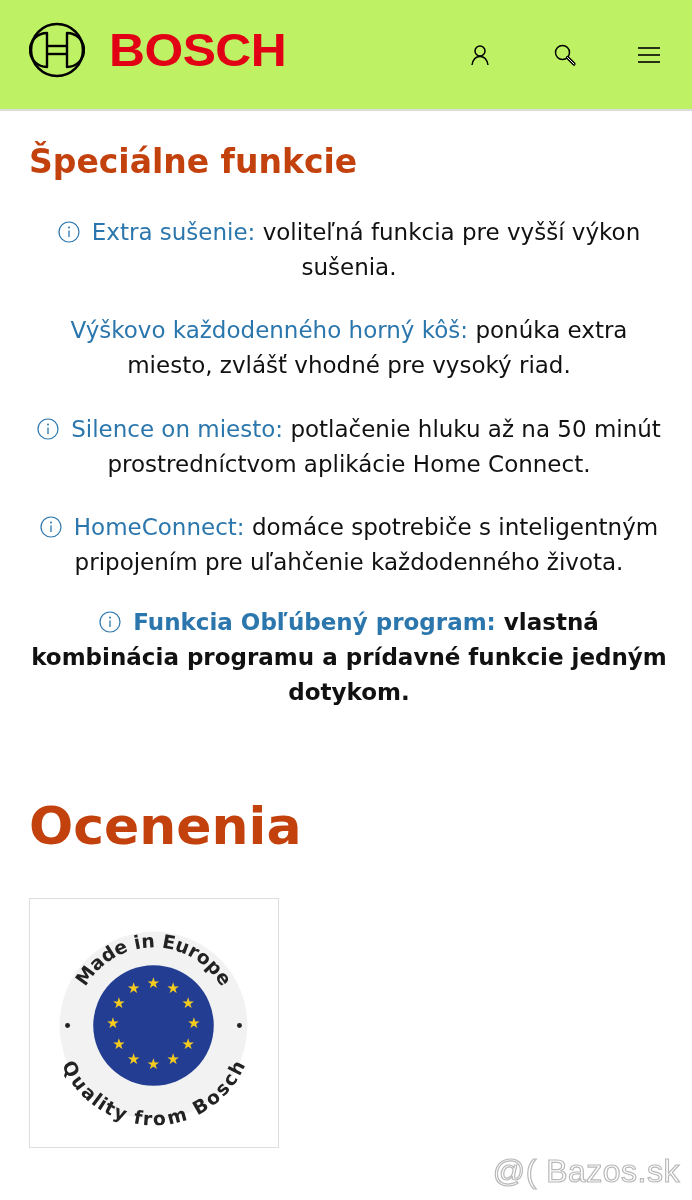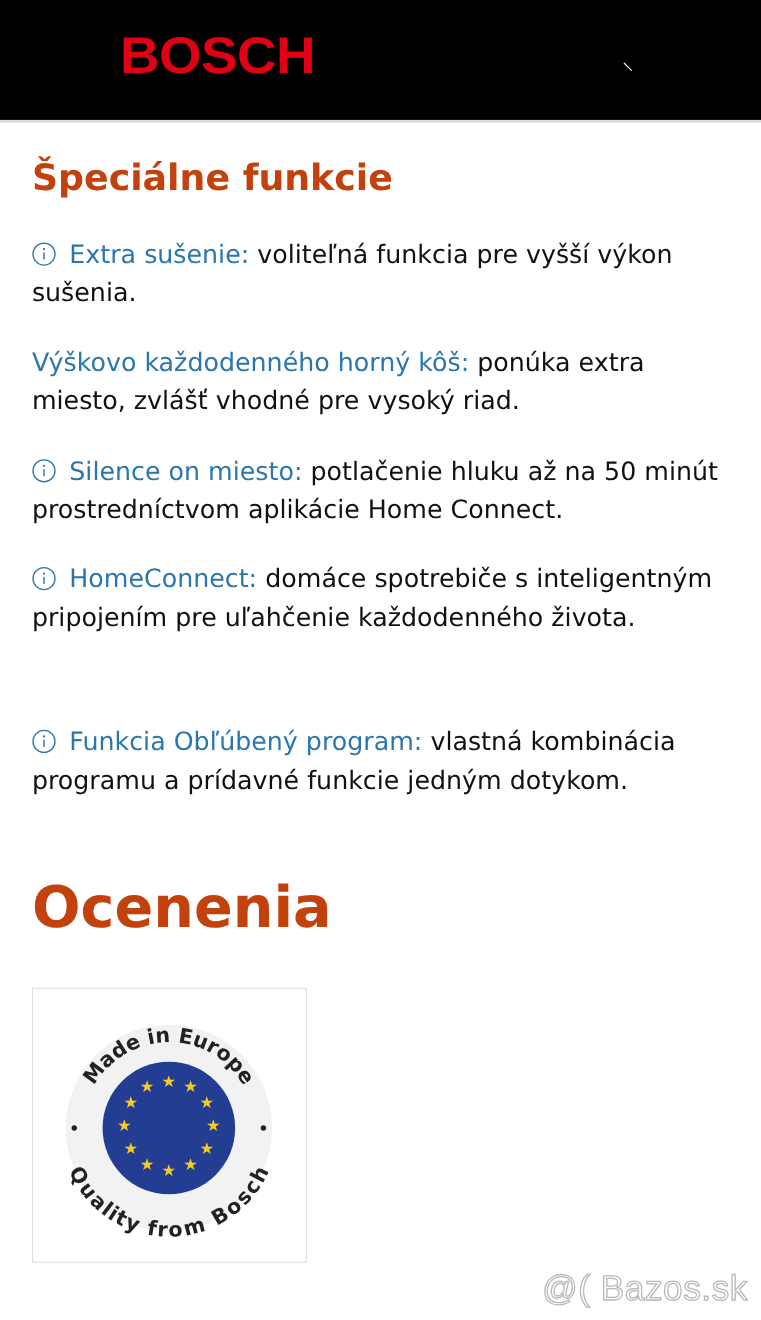--- a/index.html
+++ b/index.html
@@ -1,30 +1,30 @@
 <!DOCTYPE html>
 <html><head>
 <meta charset="utf-8">
 <style>
   html, body { margin:0; padding:0; background:#ffffff; }
   body { width:692px; height:1200px; position:relative; overflow:hidden;
          font-family:"DejaVu Sans", "Liberation Sans", sans-serif; color:#000; }
-  .header { position:absolute; left:0; top:0; width:692px; height:109px; background:#000000;
+  .header { position:absolute; left:0; top:0; width:692px; height:109px; background:#bef264;
             border-bottom:2px solid #dcdcdc; }
   .logo-mark { position:absolute; left:29px; top:22px; width:56px; height:56px; }
   .logo-text { position:absolute; left:109px; top:24px; font-family:"Liberation Sans", sans-serif;
                font-weight:bold; font-size:47px; letter-spacing:-0.5px; color:#e20015;
                line-height:52px; transform:scaleX(1.06); transform-origin:left center; }
   .hicon { position:absolute; top:40px; width:30px; height:30px; display:flex; align-items:center; justify-content:center; cursor:pointer; }
   .hicon svg { display:block; }
   .main { position:absolute; left:29px; top:0; width:640px; }
   h1.section { position:absolute; left:0; margin:0; font-family:"DejaVu Sans", sans-serif; font-weight:bold; color:#c2410c; white-space:nowrap; }
   .h-feat { top:140px; font-size:33px; line-height:44px; }
   .h-awards { top:800px; font-size:52px; line-height:52px; }
-  .feature { position:absolute; left:0; width:640px; font-size:23px; line-height:35px; color:#111; }
+  .feature { position:absolute; left:0; width:640px; font-size:23px; line-height:35px; color:#111;text-align:center; }
   .feature .term { color:#2b77ad; }
   .info-icon { display:inline-block; width:22px; height:22px; vertical-align:-3px; margin-right:12px; }
   .award-box { position:absolute; left:29px; top:898px; width:250px; height:250px; border:1.5px solid #dedede; box-sizing:border-box; background:#fff; }
   .watermark { position:absolute; right:12px; bottom:10px; font-family:"Liberation Sans", sans-serif; font-size:32px;
                color:#fff; -webkit-text-stroke:1.2px #b9b9b9; letter-spacing:0.5px;margin-left:28px; }
 </style>
 </head>
 <body>
 
 <div class="header">
@@ -97,21 +97,21 @@
   <div class="feature" style="top:510px;">
     <span class="info-icon">
       <svg width="22" height="22" viewBox="0 0 22 22">
           <circle cx="11" cy="11" r="10" fill="none" stroke="#2b77ad" stroke-width="1.2"></circle>
           <circle cx="11" cy="6.5" r="1" fill="#2b77ad"></circle>
           <line x1="11" y1="9.5" x2="11" y2="16" stroke="#2b77ad" stroke-width="1.3"></line>
         </svg>
     </span><span class="term">HomeConnect:</span><span> domáce spotrebiče s inteligentným pripojením pre uľahčenie každodenného života.</span>
   </div>
 
-  <div class="feature" style="top:658px;">
+  <div class="feature" style="top:605px;font-weight:bold;">
     <span class="info-icon">
       <svg width="22" height="22" viewBox="0 0 22 22">
           <circle cx="11" cy="11" r="10" fill="none" stroke="#2b77ad" stroke-width="1.2"></circle>
           <circle cx="11" cy="6.5" r="1" fill="#2b77ad"></circle>
           <line x1="11" y1="9.5" x2="11" y2="16" stroke="#2b77ad" stroke-width="1.3"></line>
         </svg>
     </span><span class="term">Funkcia Obľúbený program:</span><span> vlastná kombinácia programu a prídavné funkcie jedným dotykom.</span>
   </div>
 
   <h1 class="section h-awards">Ocenenia</h1>

